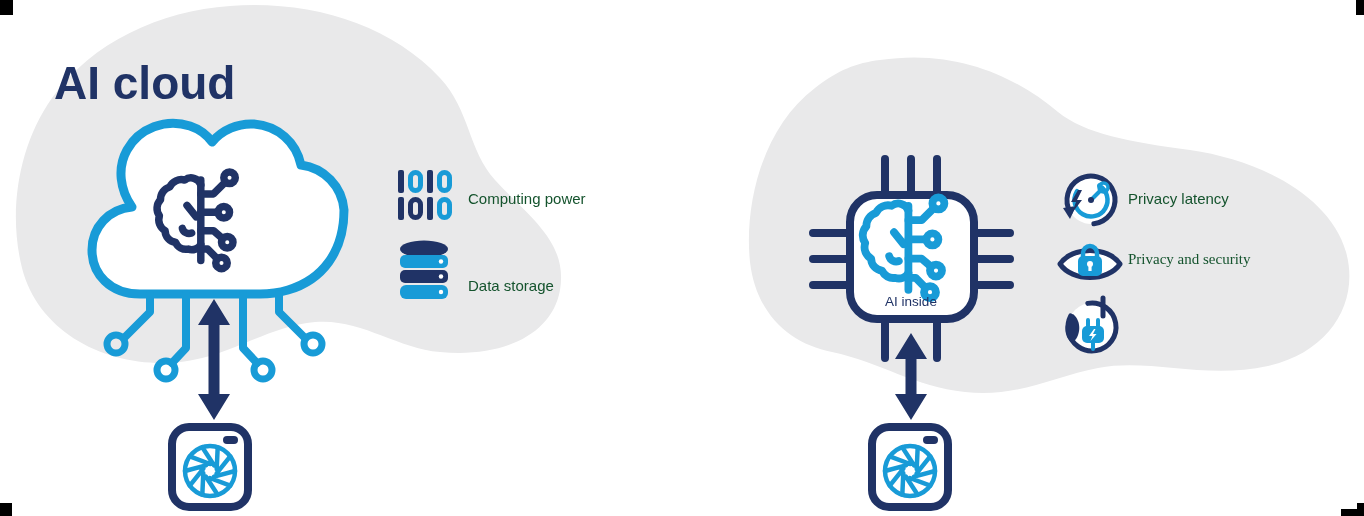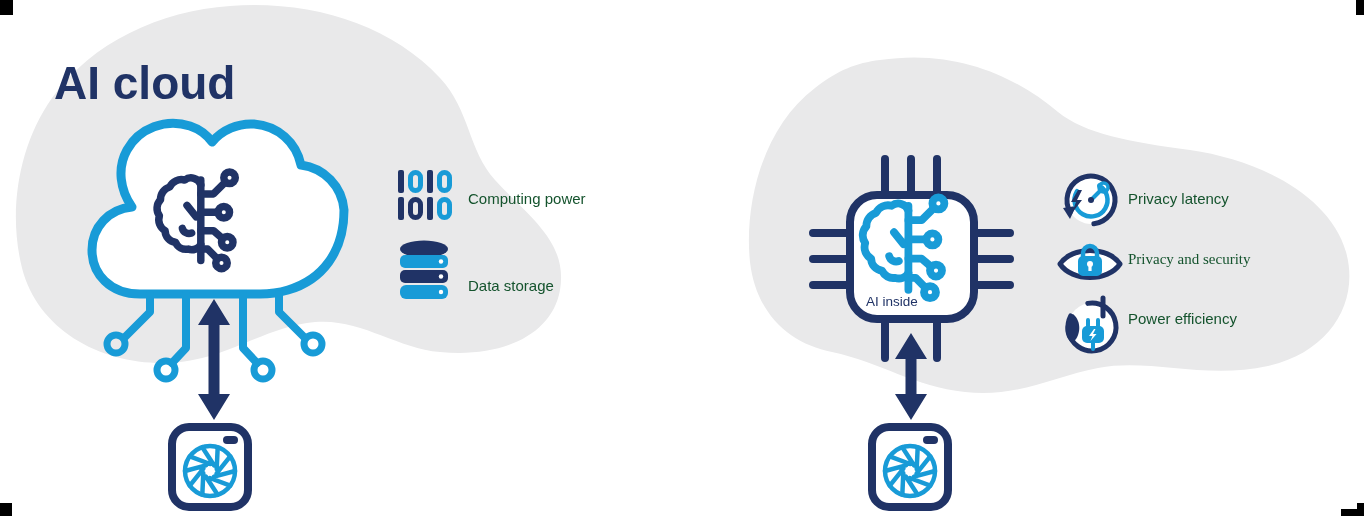--- a/index.html
+++ b/index.html
@@ -10,21 +10,21 @@
   .layer{position:absolute;left:0;top:0;}
   .title{
     position:absolute;color:#203366;font-size:46px;font-weight:700;
     letter-spacing:0px;white-space:nowrap;line-height:1;
   }
   .feature-label{
     position:absolute;color:#14532d;font-size:15px;font-weight:400;
     white-space:nowrap;line-height:26px;
   }
   .chip-label{
-    position:absolute;left:866px;top:294px;width:90px;
+    position:absolute;left:866px;top:294px;width:90px;text-align:center;
     color:#203366;font-size:13.5px;line-height:15px;
   }
   .binary-icon{position:absolute;left:398px;top:170px;display:flex;
     flex-direction:column;gap:4px;}
   .binary-row{display:flex;gap:4px;align-items:center;}
   .b-bar{display:inline-block;width:6px;height:23px;border-radius:2px;background:currentColor;}
   .b-ring{display:inline-block;width:15px;height:23px;border:5.5px solid currentColor;
     border-radius:8px;box-sizing:border-box;}
   .c-navy{color:#203366;}
   .c-blue{color:#189bd7;}
@@ -173,16 +173,15 @@
         <span class="b-ring c-navy"></span>
         <span class="b-bar c-navy"></span>
         <span class="b-ring c-blue"></span>
       </div>
   </div>
 
   <div class="feature-label" style="left:468px;top:186px;">Computing power</div>
   <div class="feature-label" style="left:468px;top:258px;margin-top:15px;">Data storage</div>
   <div class="feature-label" style="left:1128px;top:186px;">Privacy latency</div>
   <div class="feature-label" style="left:1128px;top:246px;font-family:Liberation Serif, serif;">Privacy and security</div>
-  <div class="feature-label" style="left:1128px;top:306px;">Power efficiency</div>
 
   <div class="chip-label">AI inside</div>
 </div>
 
 </body></html>

